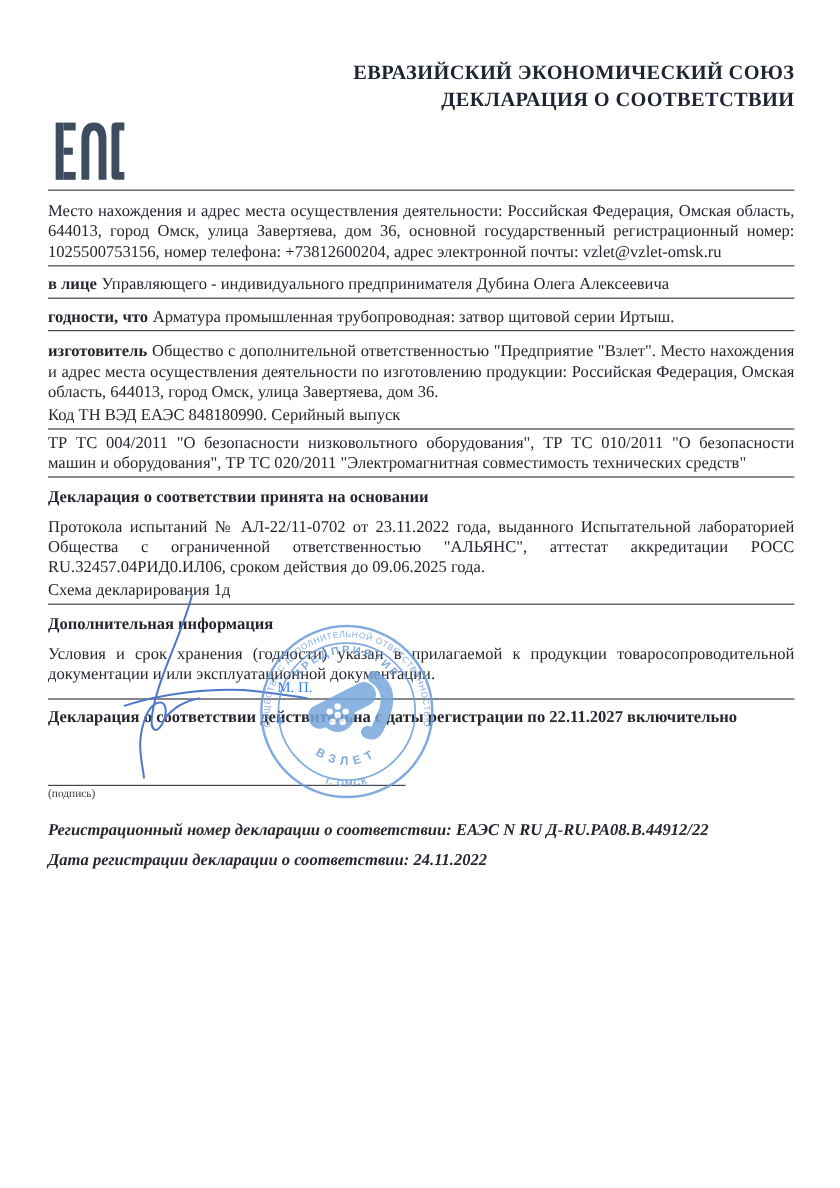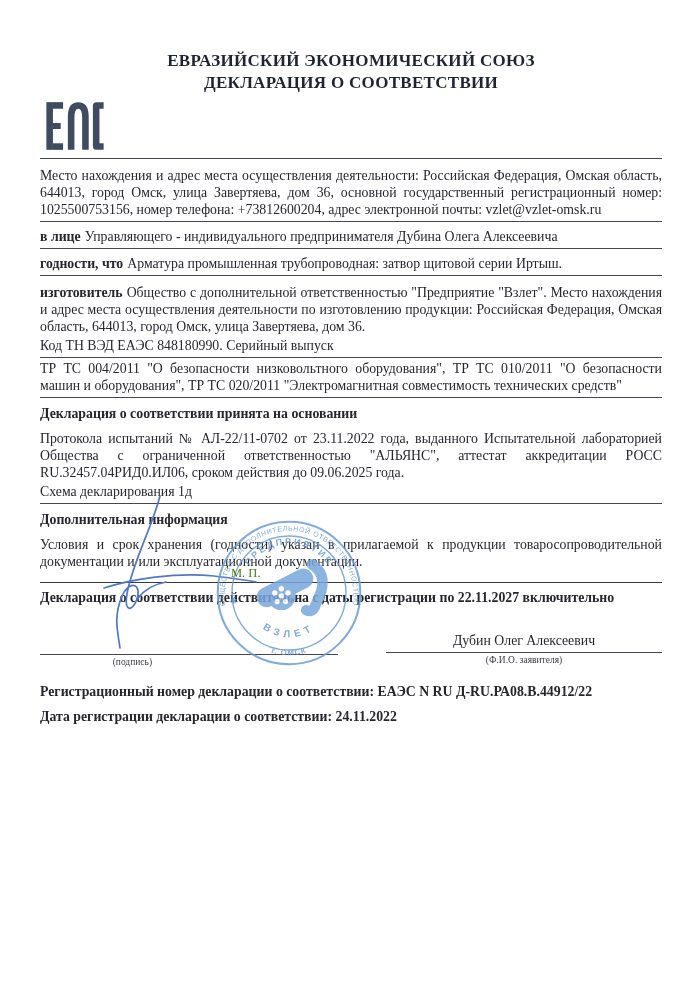--- a/index.html
+++ b/index.html
@@ -5,45 +5,45 @@
   html,body{margin:0;padding:0;background:#e8e8e8;}
   .page{
     width:700px;min-height:990px;background:#ffffff;position:relative;
     margin:0 auto;box-sizing:border-box;
     padding:50px 38px 40px 40px;
     font-family:"Liberation Serif", serif;
     color:#26262f;
     box-shadow:0 0 2px rgba(0,0,0,.15);
     overflow:hidden;
   }
-  .title{text-align:center;font-weight:bold;font-size:17px;line-height:1.3;
+  .title{text-align:right;font-weight:bold;font-size:17px;line-height:1.3;
          letter-spacing:.3px;color:#1f2433;}
   .eac-wrap{margin:4px 0 0 4px;height:57px;}
   .row{font-size:13.8px;line-height:17px;margin-top:6px;}
   .b-inline{font-weight:bold;margin-right:4px;}
   .para{font-size:13.8px;line-height:17px;text-align:justify;margin-top:8px;}
   .hr{border-bottom:1px solid #45454f;margin-top:3px;}
   .hr.strong{border-bottom-color:#37373f;}
   .section-head{font-size:13.8px;font-weight:bold;line-height:17px;margin-top:7px;}
   .validity{font-size:13.8px;font-weight:bold;line-height:18px;margin-top:6px;}
   .sig-row{display:flex;justify-content:space-between;margin-top:14px;}
   .sig-left{width:298px;}
   .sig-right{width:276px;}
   .sig-space{height:33px;border-bottom:1px solid #45454f;}
   .sig-caption{font-size:9.5px;color:#3a3a44;margin-top:2px;}
-  .sig-caption.left{width:62%;text-align:center;}
+  .sig-caption.left{width:62%;text-align:left;}
   .sig-caption.center{text-align:center;}
   .signer-name{font-size:13.8px;text-align:center;padding-bottom:3px;
                border-bottom:1px solid #45454f;margin-top:12px;}
-  .mp{position:absolute;left:231px;top:566px;font-size:12.5px;color:#4d7c0f;z-index:3;}
+  .mp{position:absolute;left:231px;top:566px;font-size:12.5px;color:#3b82f6;z-index:3;}
   .stamp{position:absolute;left:213px;top:517px;width:152px;height:152px;
          opacity:.85;z-index:2;pointer-events:none;}
   .signature-svg{position:absolute;left:96px;top:492px;width:170px;height:160px;
                  z-index:2;pointer-events:none;}
-  .footer-line{font-size:13.8px;font-weight:bold;line-height:17px;margin-top:14px;}
+  .footer-line{font-size:13.8px;font-weight:bold;line-height:17px;margin-top:14px;font-style:italic;}
   .footer-line + .footer-line{margin-top:8px;}
   .footer-block{position:relative;z-index:1;margin-top:16px;}
 </style>
 </head>
 <body>
 
 <div class="page">
 
   <div class="title">
     <div>ЕВРАЗИЙСКИЙ ЭКОНОМИЧЕСКИЙ СОЮЗ</div>
@@ -97,24 +97,20 @@
 
   <div class="hr strong" style="margin-top:12px"></div>
 
   <div class="validity">Декларация о соответствии  действительна с даты регистрации по 22.11.2027 включительно</div>
 
   <div class="sig-row">
     <div class="sig-left">
       <div class="sig-space"></div>
       <div class="sig-caption left">(подпись)</div>
     </div>
-    <div class="sig-right">
-      <div class="signer-name">Дубин Олег Алексеевич</div>
-      <div class="sig-caption center">(Ф.И.О. заявителя)</div>
-    </div>
   </div>
 
   <span class="mp">М. П.</span>
 
   <svg class="signature-svg" viewBox="0 0 170 160">
     <g fill="none" stroke="#4f78c9" stroke-width="1.7" stroke-linecap="round">
       <path d="M64,4 C55,38 36,72 31,102 C28,119 36,121 41,107 C46,91 33,88 26,104 C17,126 22,140 24,156"></path>
       <path d="M8,96 C36,87 80,80 118,84 C134,86 150,88 160,90"></path>
       <path d="M41,107 C48,98 58,92 70,90"></path>
     </g>

